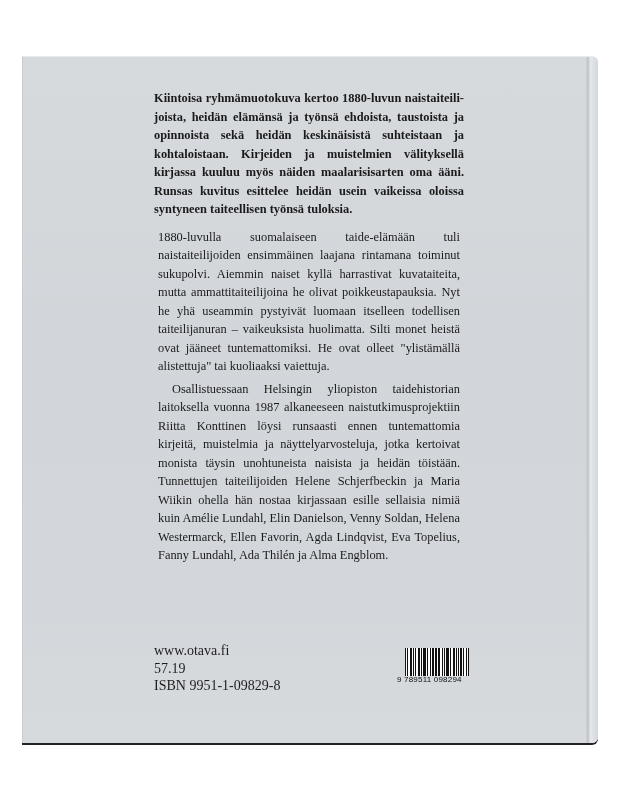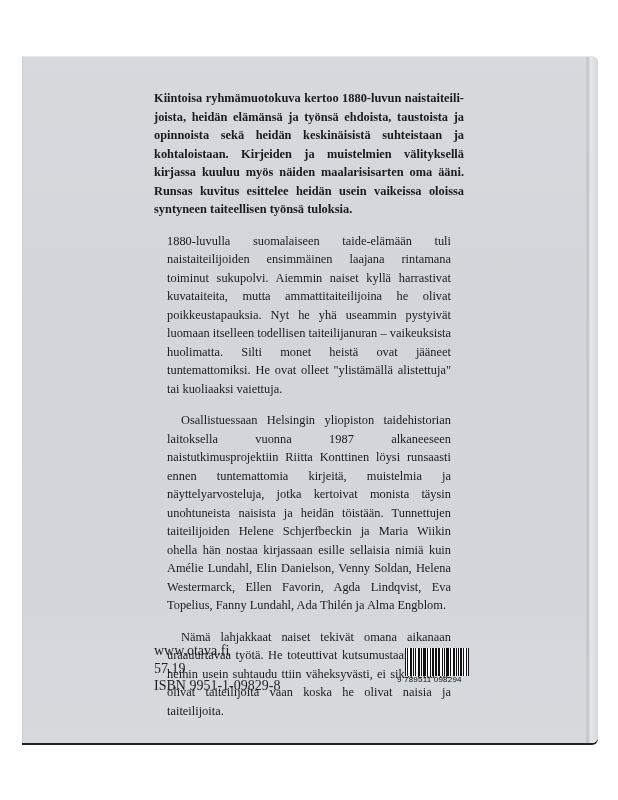--- a/index.html
+++ b/index.html
@@ -37,21 +37,21 @@
       font-size: 12.4px;
       line-height: 18.5px;
       text-align: justify;
       hyphens: manual;
     }
     .lead {
       font-weight: bold;
       margin: 0 0 9px 0;
     }
     .para {
-      margin: 13px;
+      margin: 4px;
       text-indent: 0;
     }
     .para.indent { text-indent: 14px; }
     .imprint {
       position: absolute;
       left: 131px; top: 585px;
       font-family: "Liberation Serif", "DejaVu Serif", serif;
       font-size: 14px;
       color: #1e1e1e;
       line-height: 17.5px;
@@ -81,21 +81,20 @@
 <body>
 
 <div class="book">
   <div class="spine-shadow"></div>
   <div class="spine-edge"></div>
 
   <div class="text-col">
     <p class="lead">Kiintoisa ryhmämuotokuva kertoo 1880-luvun naistaiteili­joista, heidän elämänsä ja työnsä ehdoista, taustoista ja opin­noista sekä heidän keskinäisistä suhteistaan ja kohtaloistaan. Kirjeiden ja muistelmien välityksellä kirjassa kuuluu myös näiden maalarisisarten oma ääni. Runsas kuvitus esittelee heidän usein vaikeissa oloissa syntyneen taiteellisen työnsä tuloksia.</p>
     <p class="para">1880-luvulla suomalaiseen taide-elämään tuli naistaiteilijoiden ensimmäinen laajana rintamana toiminut sukupolvi. Aiemmin naiset kyllä harrastivat kuvataiteita, mutta ammattitaiteilijoina he olivat poikkeustapauksia. Nyt he yhä useammin pystyivät luomaan itselleen todellisen taiteilijanuran – vaikeuksista huoli­matta. Silti monet heistä ovat jääneet tuntemattomiksi. He ovat olleet "ylistämällä alistettuja" tai kuoliaaksi vaiettuja.</p>
     <p class="para indent">Osallistuessaan Helsingin yliopiston taidehistorian laitoksella vuonna 1987 alkaneeseen naistutkimusprojektiin Riitta Kontti­nen löysi runsaasti ennen tuntemattomia kirjeitä, muistelmia ja näyttelyarvosteluja, jotka kertoivat monista täysin unohtuneis­ta naisista ja heidän töistään. Tunnettujen taiteilijoiden Helene Schjerfbeckin ja Maria Wiikin ohella hän nostaa kirjassaan esille sellaisia nimiä kuin Amélie Lundahl, Elin Danielson, Venny Soldan, Helena Westermarck, Ellen Favorin, Agda Lindqvist, Eva Topelius, Fanny Lundahl, Ada Thilén ja Alma Engblom.</p>
-    <p class="para indent">Nämä lahjakkaat naiset tekivät omana aikanaan uraauurtavaa työtä. He toteuttivat kutsumustaan, vaikka heihin usein suhtau­du ttiin väheksyvästi, ei siksi että he olivat taiteilijoita vaan koska he olivat naisia ja taiteilijoita.</p>
   </div>
 
   <div class="imprint">
     <div>www.otava.fi</div>
     <div>57.19</div>
     <div>ISBN 9951-1-09829-8</div>
   </div>
 
   <div class="barcode">
     <div class="bars">

